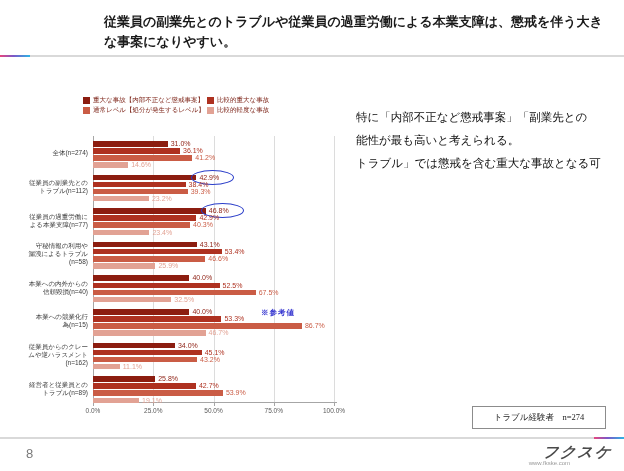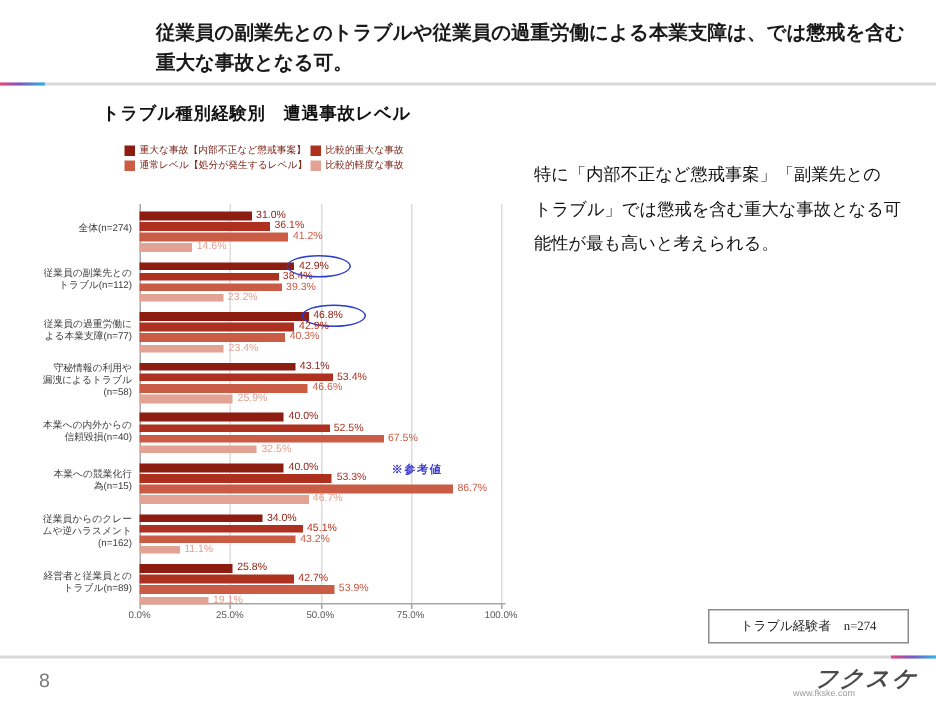--- a/index.html
+++ b/index.html
@@ -52,32 +52,31 @@
   .page-number { position:absolute; left:26px; top:446px; font-size:13px; color:#7a7a7a; }
   .logo { position:absolute; right:12px; top:443px; font-size:15px; font-weight:bold; font-style:italic;
           color:#4a4a4a; letter-spacing:2px; transform:skewX(-8deg); }
   .logo-url { position:absolute; right:54px; top:460px; font-size:6px; color:#9a9a9a; }
 </style>
 </head>
 <body>
 
 <div class="slide">
 
-  <div class="headline">従業員の副業先とのトラブルや従業員の過重労働による本業支障は、では懲戒を含む重大な事故となる可。</div>
+  <div class="headline">従業員の副業先とのトラブルや従業員の過重労働による本業支障は、懲戒を伴う大きな事案になりやすい。</div>
   <div class="divider-top">
     <div class="accent"></div>
   </div>
 
-  <div class="chart-title">トラブル種別経験別　遭遇事故レベル</div>
   <div id="chart"></div>
 
   <div class="insight">
     <div>特に「内部不正など懲戒事案」「副業先との</div>
+    <div>能性が最も高いと考えられる。</div>
     <div>トラブル」では懲戒を含む重大な事故となる可</div>
-    <div>能性が最も高いと考えられる。</div>
   </div>
 
   <div class="footnote-box">トラブル経験者　n=274</div>
   <div class="divider-bottom">
     <div class="accent"></div>
   </div>
   <div class="page-number">8</div>
   <div class="logo">フクスケ</div>
   <div class="logo-url">www.fkske.com</div>
 <div class="legend-item" style="left: 83px; top: 95px;">

